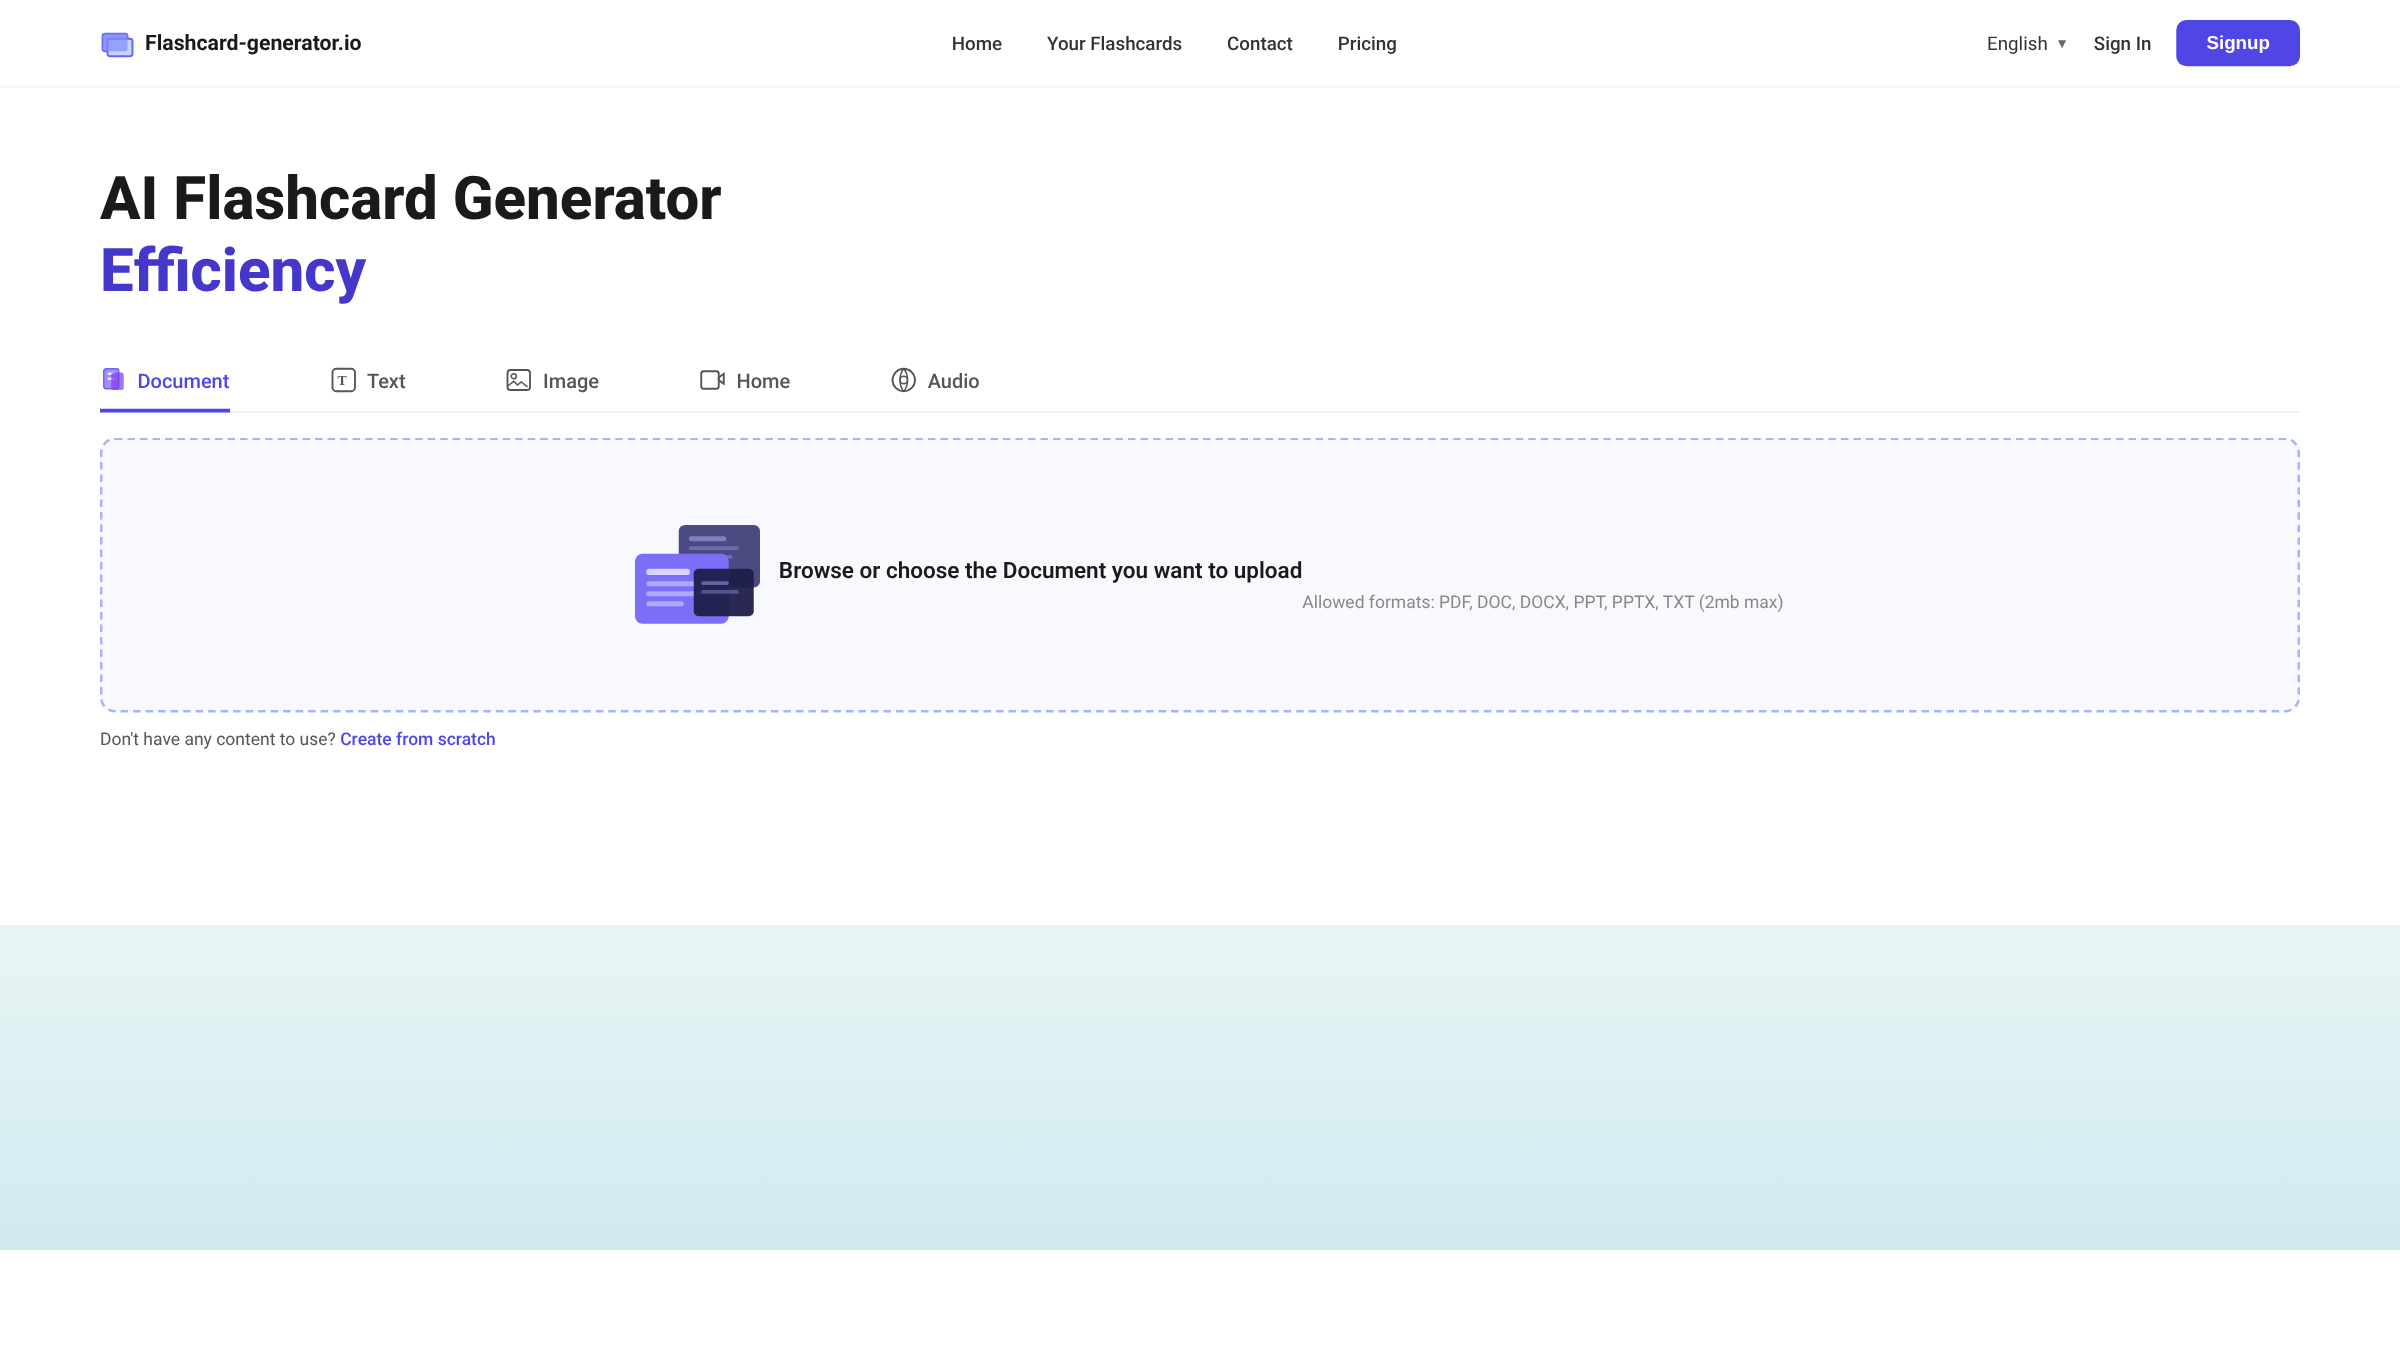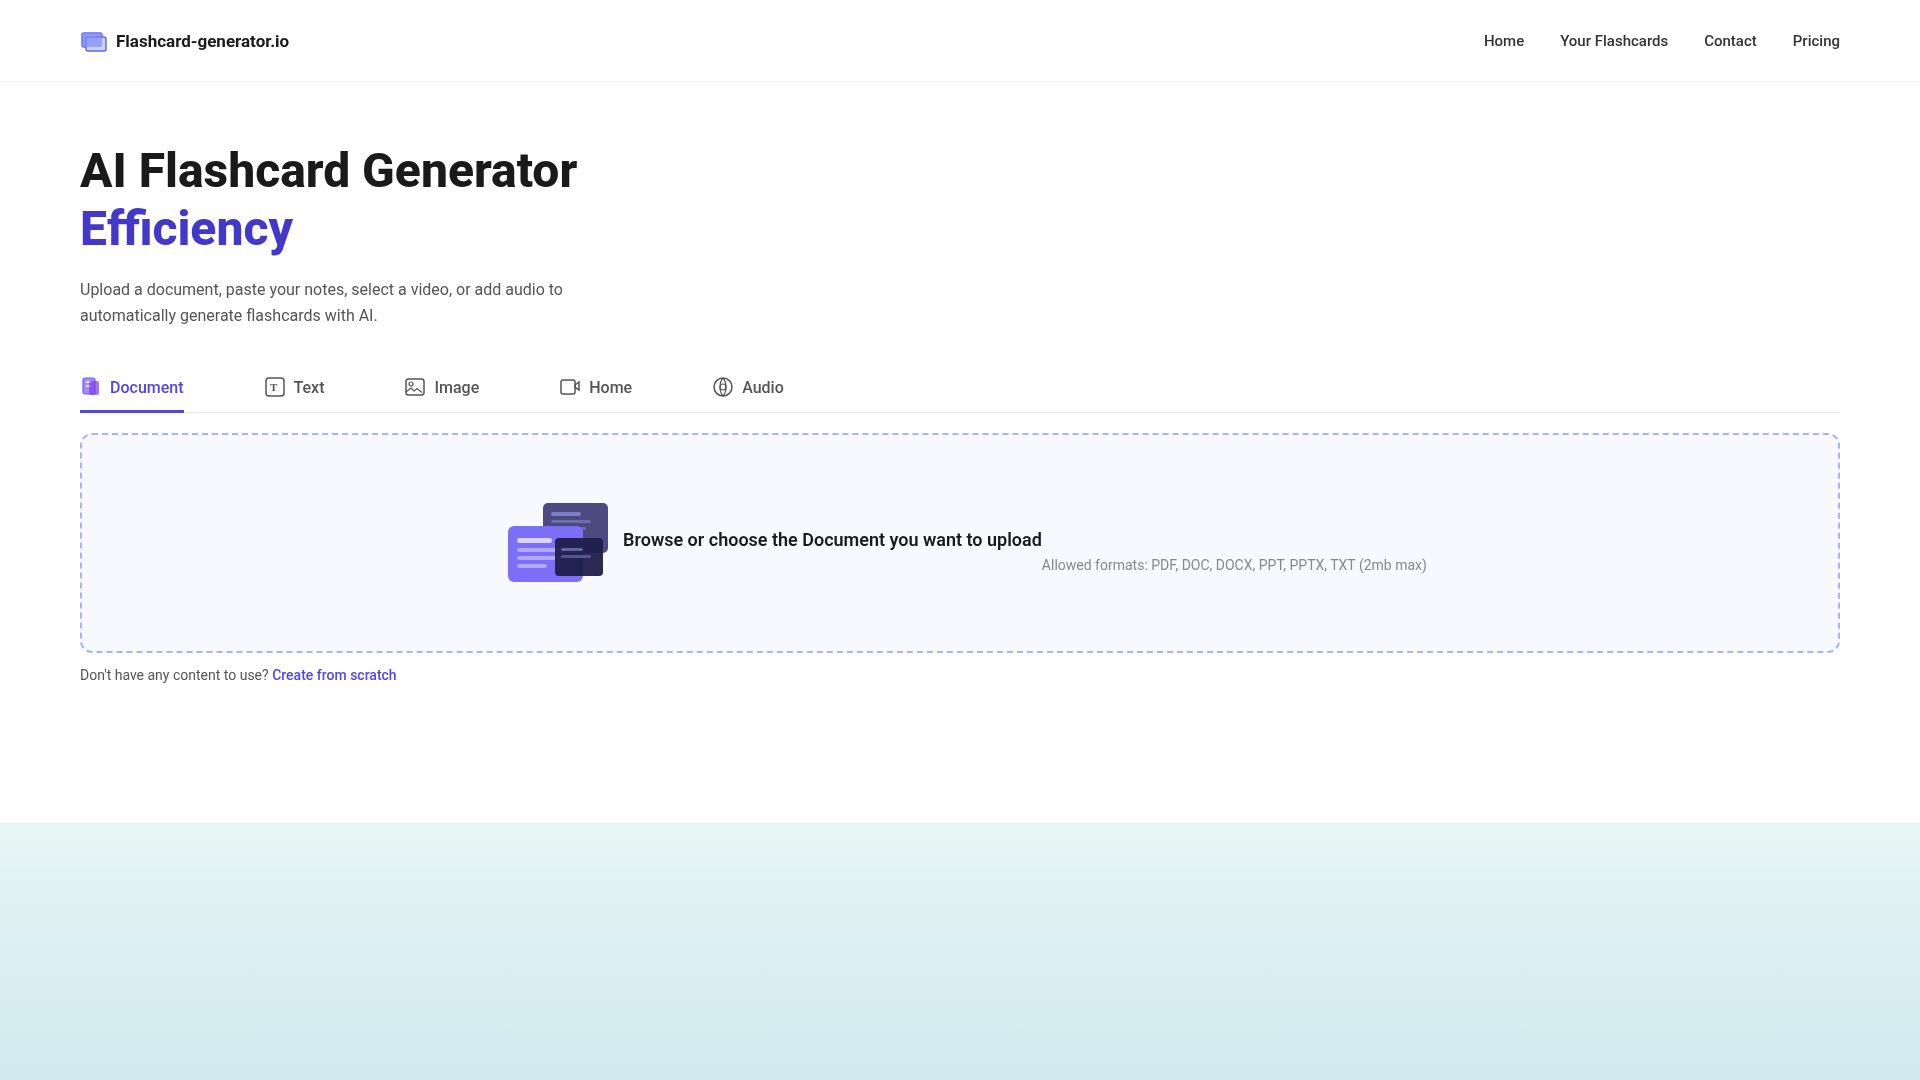--- a/index.html
+++ b/index.html
@@ -4,21 +4,21 @@
   <style>
     * { margin: 0; padding: 0; box-sizing: border-box; }
     body { font-family: -apple-system, BlinkMacSystemFont, 'Segoe UI', Roboto, sans-serif; background: #fff; color: #1a1a1a; overflow-x: hidden; }
 
     
     .navbar {
       display: flex;
       align-items: center;
       justify-content: space-between;
       padding: 0 80px;
-      height: 82px;
+      height: 70px;
       border-bottom: 1px solid #f0f0f0;
       background: #fff;
       position: sticky;
       top: 0;
       z-index: 100;
     }
     .nav-logo {
       display: flex;
       align-items: center;
       gap: 8px;
@@ -217,28 +217,35 @@
     <span>Flashcard-generator.io</span>
   </a>
 
   <ul class="nav-links">
     <li><a href="#">Home</a></li>
     <li><a href="#">Your Flashcards</a></li>
     <li><a href="#">Contact</a></li>
     <li><a href="#">Pricing</a></li>
   </ul>
 
+  <div class="nav-right">
+    <div class="lang-selector">
+      <span>English</span>
+      <span class="lang-chevron">▼</span>
+    </div>
+    <a class="signin-link" href="#">Sign In</a>
+    <button class="signup-btn">Signup</button>
+  </div>
 </nav>
 
 <div class="main-content">
 
   <div>
     <div class="hero-title-black">AI Flashcard Generator</div>
     <div class="hero-title-purple">Efficiency</div>
-    <p class="hero-subtitle">Upload a document, paste your notes, select a video, or add audio to automatically generate flashcards with AI.</p>
   </div>
 
   <div class="tabs-row">
 
     <div class="tab-item active">
       <span class="tab-icon">
         <svg width="22" height="22" viewBox="0 0 22 22" fill="none">
           <rect x="3" y="2" width="12" height="16" rx="2" fill="#a78bfa" stroke="#6366f1" stroke-width="1.2"></rect>
           <rect x="6" y="5" width="6" height="2" rx="1" fill="#fff" opacity="0.8"></rect>
           <rect x="6" y="9" width="6" height="2" rx="1" fill="#fff" opacity="0.8"></rect>

